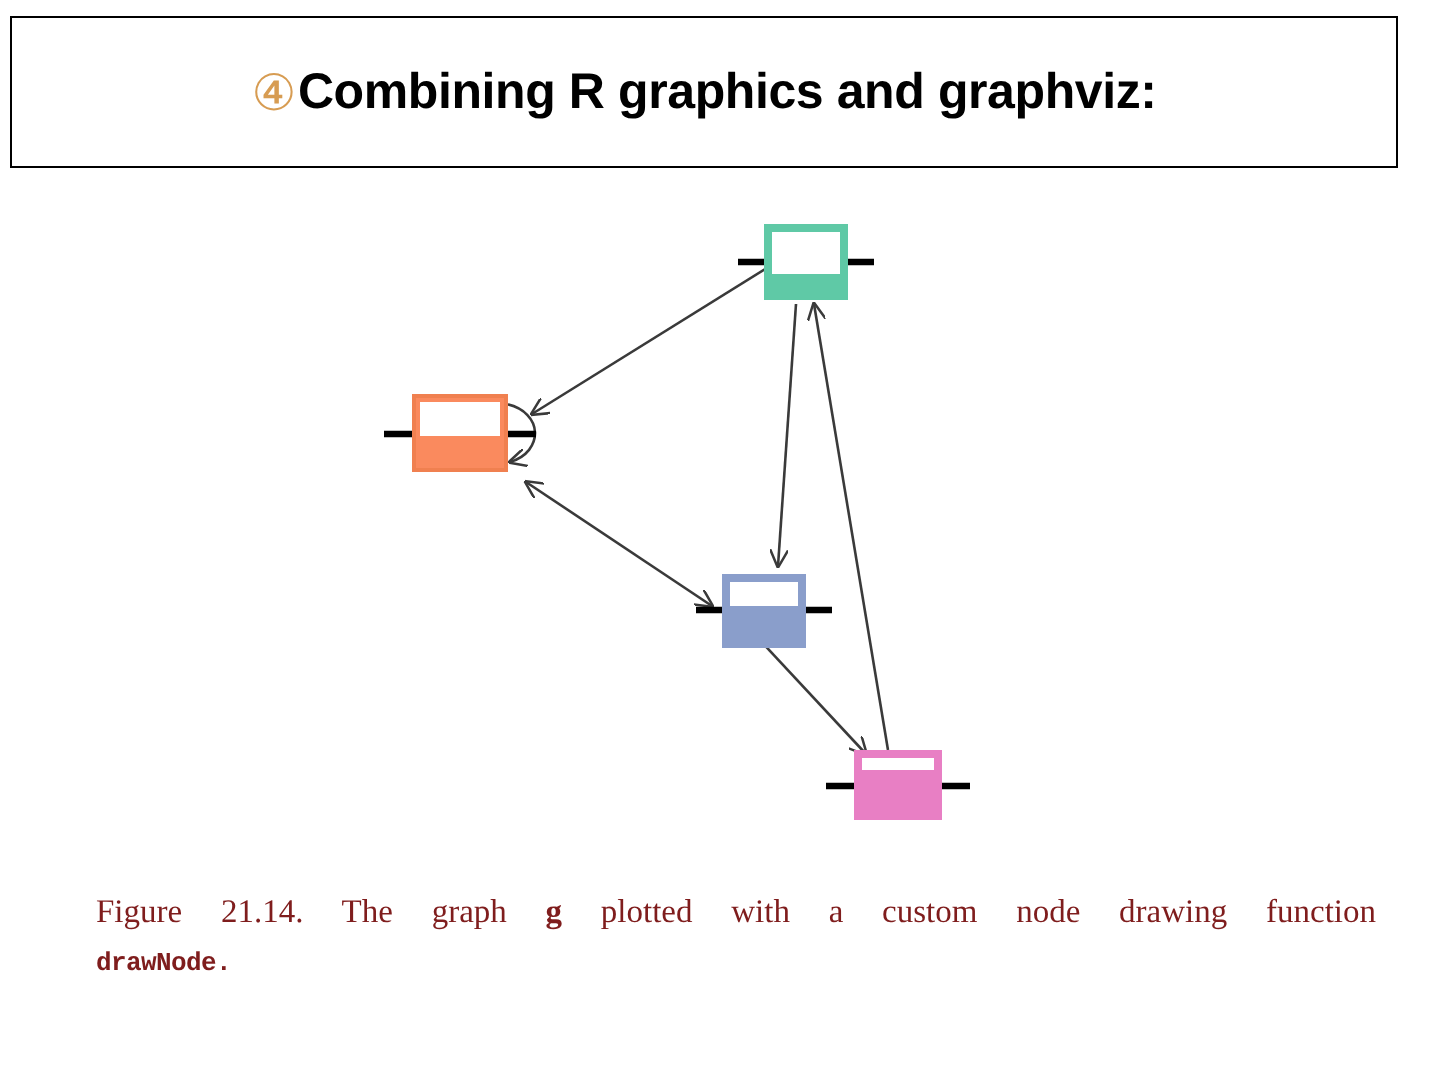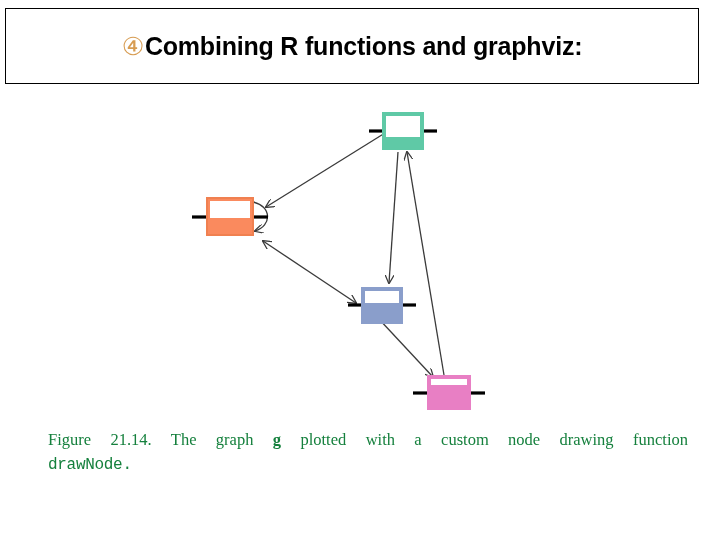--- a/index.html
+++ b/index.html
@@ -65,54 +65,54 @@
   #graph-svg {
     position: absolute;
     left: 0;
     top: 0;
   }
 
   
   #caption {
     position: absolute;
     left: 48px;
-    top: 428px;
+    top: 444px;
     width: 640px;
     font-family: "Liberation Serif", serif;
     font-size: 16.5px;
     line-height: 23px;
-    color: #15803d;
+    color: #7f1d1d;
   }
   #caption-main {
     text-align: justify;
     text-align-last: justify;
     word-spacing: 1px;
   }
   #caption-second {
     margin-top: 1px;
   }
   .cap-bold-serif {
     font-weight: bold;
   }
   .cap-mono {
     font-family: "Liberation Mono", "DejaVu Sans Mono", monospace;
-    font-weight: normal;
-    font-size: 16px;
+    font-weight: bold;
+    font-size: 13px;
     letter-spacing: -0.3px;
   }
 </style>
 </head>
 <body>
 
 <div id="slide">
 
   <div id="title-box">
     <div class="title-line" id="title-line-1">
       <span id="enum-marker">④</span>
-        <span>Combining R functions and graphviz:</span>
+        <span>Combining R graphics and graphviz:</span>
     </div>
   </div>
 
   <div id="figure">
     <svg id="graph-svg" width="720" height="345" viewBox="0 0 720 345">
       <defs>
         <marker id="arrowhead" viewBox="0 0 10 10" refX="9" refY="5" markerWidth="9" markerHeight="9" orient="auto-start-reverse" markerUnits="userSpaceOnUse">
           <path d="M 0 0 L 10 5 L 0 10" fill="none" stroke="#3a3a3a" stroke-width="1.4"></path>
         </marker>
         <marker id="arrowhead-start" viewBox="0 0 10 10" refX="9" refY="5" markerWidth="9" markerHeight="9" orient="auto-start-reverse" markerUnits="userSpaceOnUse">

